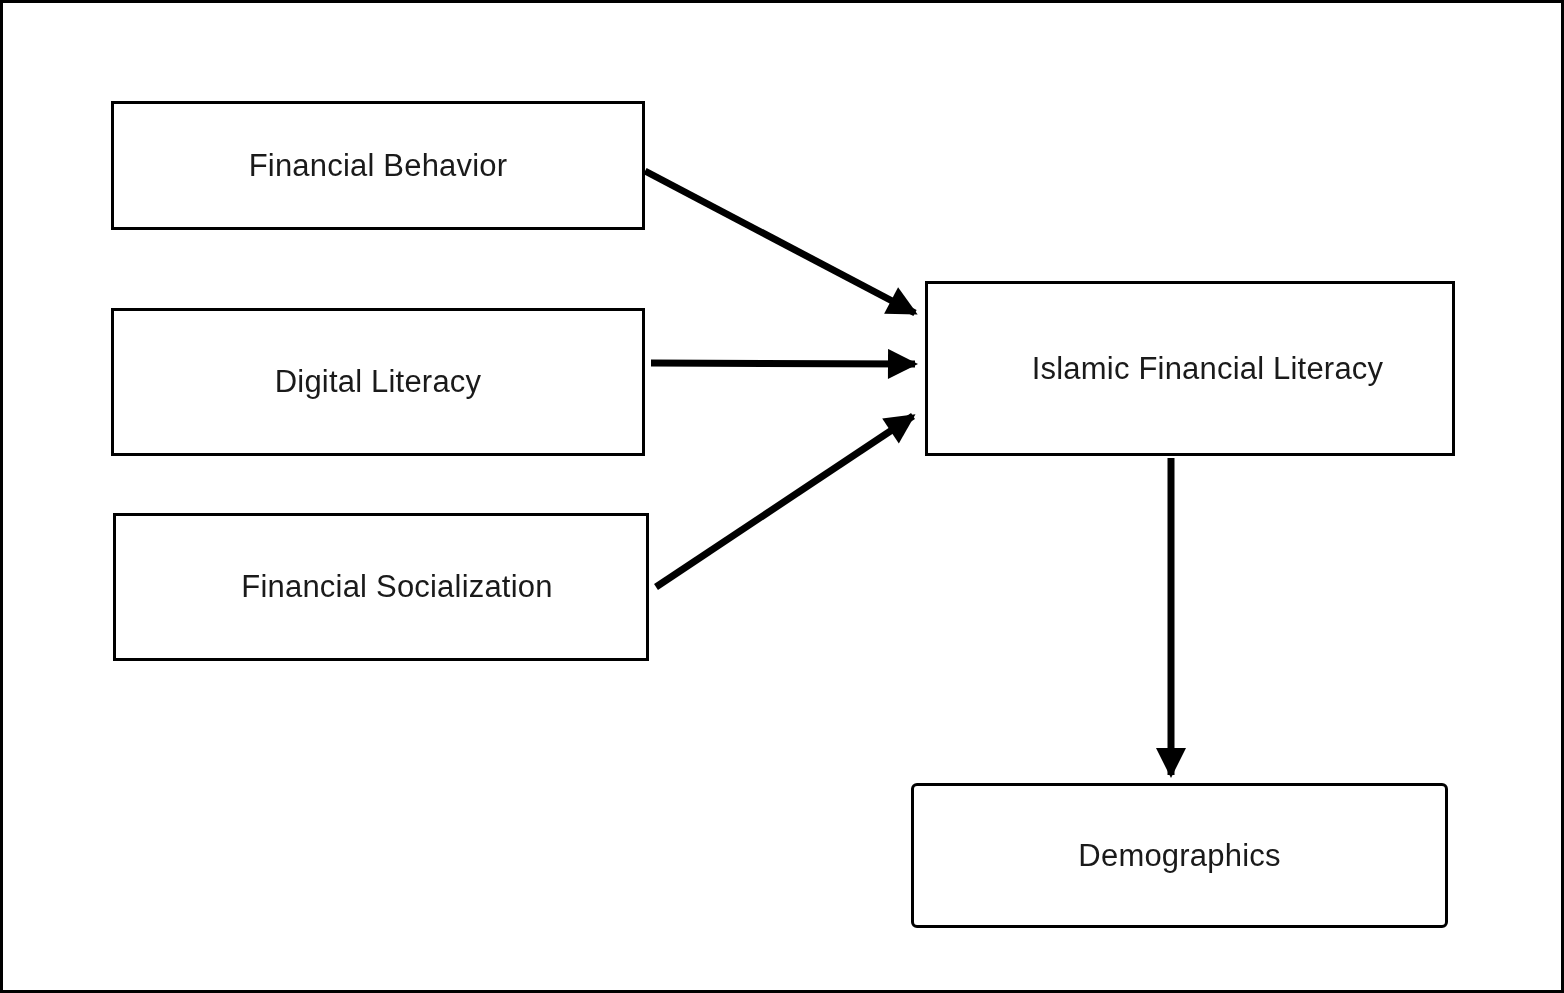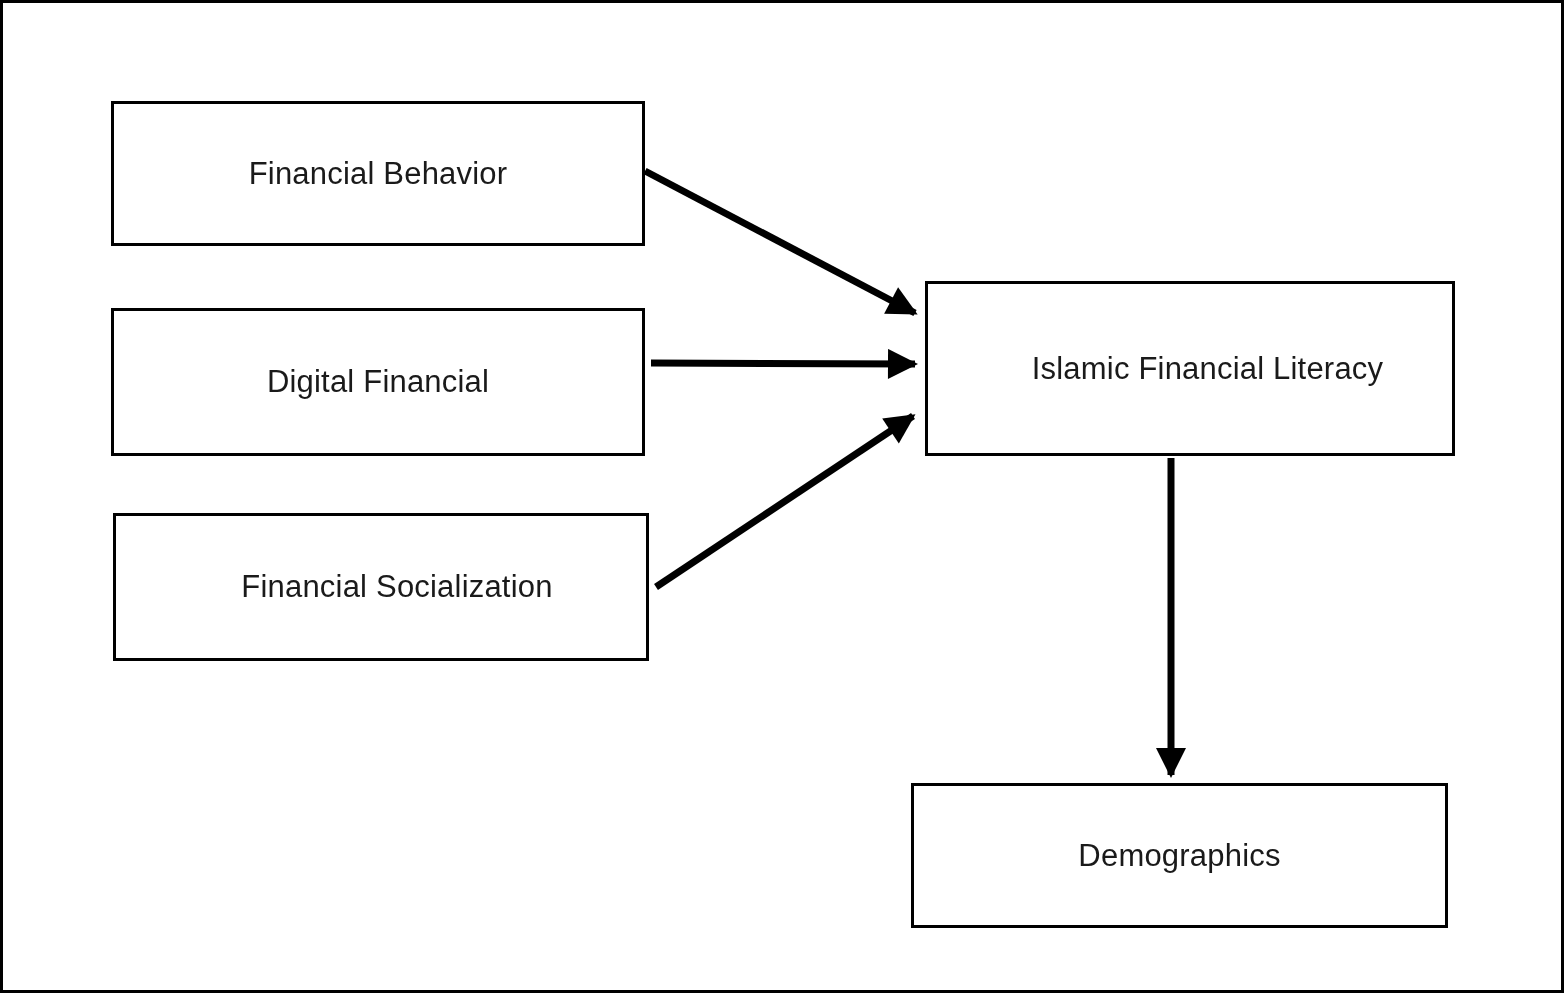--- a/index.html
+++ b/index.html
@@ -24,25 +24,25 @@
     background: #ffffff;
     display: flex;
     align-items: center;
     justify-content: center;
     text-align: center;
     font-size: 31px;
     letter-spacing: 0.2px;
     color: #1a1a1a;
     z-index: 2;
   }
-  .node-financial-behavior      { left: 108px; top:  98px; width: 534px; height: 145px; }
+  .node-financial-behavior      { left: 108px; top:  98px; width: 534px; height: 129px; }
   .node-digital-literacy        { left: 108px; top: 305px; width: 534px; height: 148px; }
   .node-financial-socialization { left: 110px; top: 510px; width: 536px; height: 148px; padding-left: 32px; }
   .node-islamic-financial-literacy { left: 922px; top: 278px; width: 530px; height: 175px; padding-left: 35px; }
-  .node-demographics            { left: 908px; top: 780px; width: 537px; height: 145px; }
+  .node-demographics            { left: 908px; top: 780px; width: 537px; height: 145px; border-radius: 6px; }
   svg.arrows {
     position: absolute;
     left: 0;
     top: 0;
     width: 1564px;
     height: 993px;
     z-index: 1;
   }
   svg.arrows line {
     stroke: #000000;
@@ -64,21 +64,21 @@
     <line x1="648" y1="360" x2="912" y2="361" marker-end="url(#arrowhead)"></line>
     <line x1="653" y1="584" x2="910" y2="413" marker-end="url(#arrowhead)"></line>
     <line x1="1168" y1="455" x2="1168" y2="772" marker-end="url(#arrowhead)"></line>
   </svg>
 
   <div class="node node-financial-behavior">
     <span>Financial Behavior</span>
   </div>
 
   <div class="node node-digital-literacy">
-    <span>Digital Financial</span>
+    <span>Digital Literacy</span>
   </div>
 
   <div class="node node-financial-socialization">
     <span>Financial Socialization</span>
   </div>
 
   <div class="node node-islamic-financial-literacy">
     <span>Islamic Financial Literacy</span>
   </div>
 

